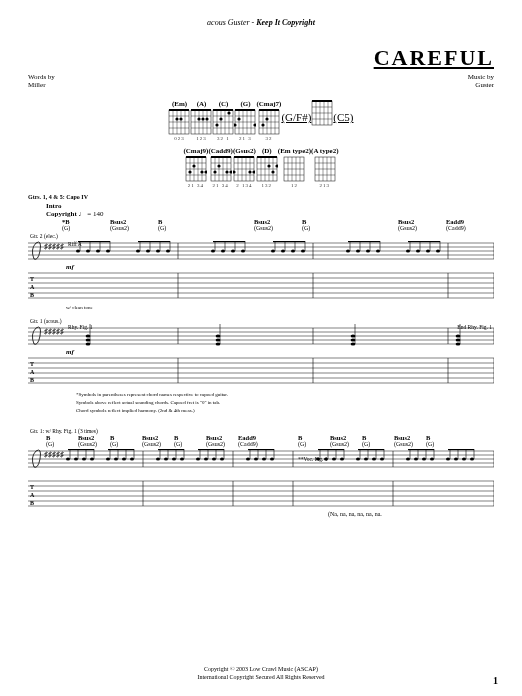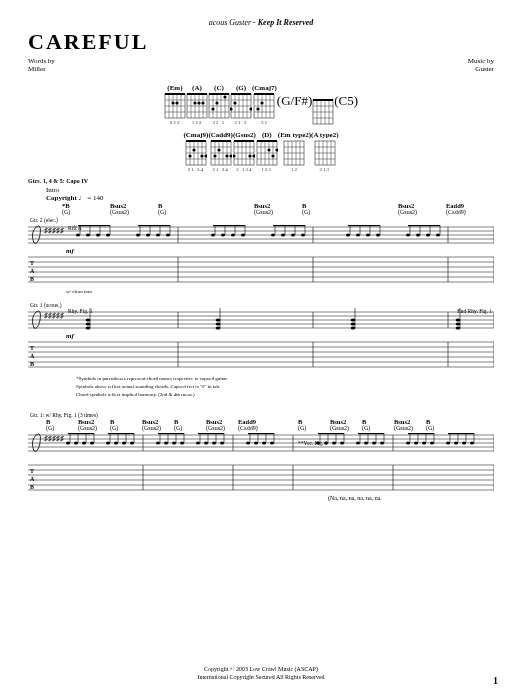--- a/index.html
+++ b/index.html
@@ -1,32 +1,32 @@
 <!DOCTYPE html>
 <html><head>
 <meta charset="utf-8">
 <style>
   * { margin: 0; padding: 0; box-sizing: border-box; }
   body { background: #fff; font-family: "Times New Roman", serif; width: 522px; height: 696px; position: relative; padding: 18px 28px; color: #000; }
   .from-line { text-align: center; font-size: 8px; font-style: italic; }
   .from-line .album { font-weight: bold; }
-  .title { text-align: left; font-size: 22px; font-weight: 900; letter-spacing: 2px; margin-top: 2px; }
+  .title { text-align: right; font-size: 22px; font-weight: 900; letter-spacing: 2px; margin-top: 18px; text-decoration: underline; }
   .creds { display: flex; justify-content: space-between; font-size: 7px; line-height: 1.2; margin-top: 2px; align-items: center; }
   .creds .right { text-align: right; }
 
   .chord-chart { margin: 10px auto 6px; width: 340px; }
-  .chord-row { display: flex; justify-content: center; gap: 0; margin-bottom: 6px; align-items: flex-end; }
+  .chord-row { display: flex; justify-content: center; gap: 0; margin-bottom: 6px; align-items: flex-start; }
   .chord { display: flex; flex-direction: column; align-items: center; font-size: 7px; }
   .chord .cname { font-weight: bold; margin-bottom: 1px; }
   .chord svg { display: block; }
   .chord .fing { font-size: 5px; letter-spacing: 1px; margin-top: 1px; color: #333; }
-  .paren-label { font-size: 13px; align-self: center; padding-bottom: 6px; }
+  .paren-label { font-size: 11px; align-self: center; padding-bottom: 6px; text-decoration: underline; }
 
   .capo { font-size: 6px; font-weight: bold; margin-top: 4px; }
-  .section-label { font-size: 7px; font-weight: normal; margin: 2px 0 0 18px; }
+  .section-label { font-size: 7px; font-weight: bold; margin: 2px 0 0 18px; }
   .tempo { font-size: 7px; margin-left: 18px; }
   .tempo .note { font-family: serif; margin-top: 16px; }
 
   .chord-line { display: flex; font-size: 6.5px; font-weight: bold; margin-left: 34px; gap: 0; }
   .chord-line span { display: inline-block; min-width: 48px; }
   .chord-line.sub span { font-weight: normal; font-size: 6px; }
   .sys { margin-top: 2px; }
   .gtr-label { font-size: 5.5px; margin-left: 2px; }
   .dyn { font-style: italic; font-size: 7px; font-weight: bold; position: absolute; }
   .wtone { font-size: 5px; }
@@ -34,21 +34,21 @@
   .copyright { position: absolute; bottom: 14px; left: 0; right: 0; text-align: center; font-size: 6px; line-height: 1.3; }
   .pagenum { position: absolute; bottom: 10px; right: 24px; font-size: 10px; font-weight: bold; }
   .lyrics { font-size: 6px; margin-left: 300px; margin-top: -2px; }
   .rhyfig { font-size: 5.5px; position: absolute; }
   .staff-wrap { position: relative; }
 </style>
 </head>
 <body>
 
 <div class="from-line">
-  <span>acous Guster - </span><span class="album">Keep It Reserved</span>
+  <span>acous Guster - </span><span class="album">Keep It Copyright</span>
 </div>
 <div class="title">CAREFUL</div>
 <div class="creds">
   <div class="left">
     <div>Words by</div>
     <div>Miller</div>
   </div>
   <div class="right">
     <div>Music by</div>
     <div>Guster</div>

